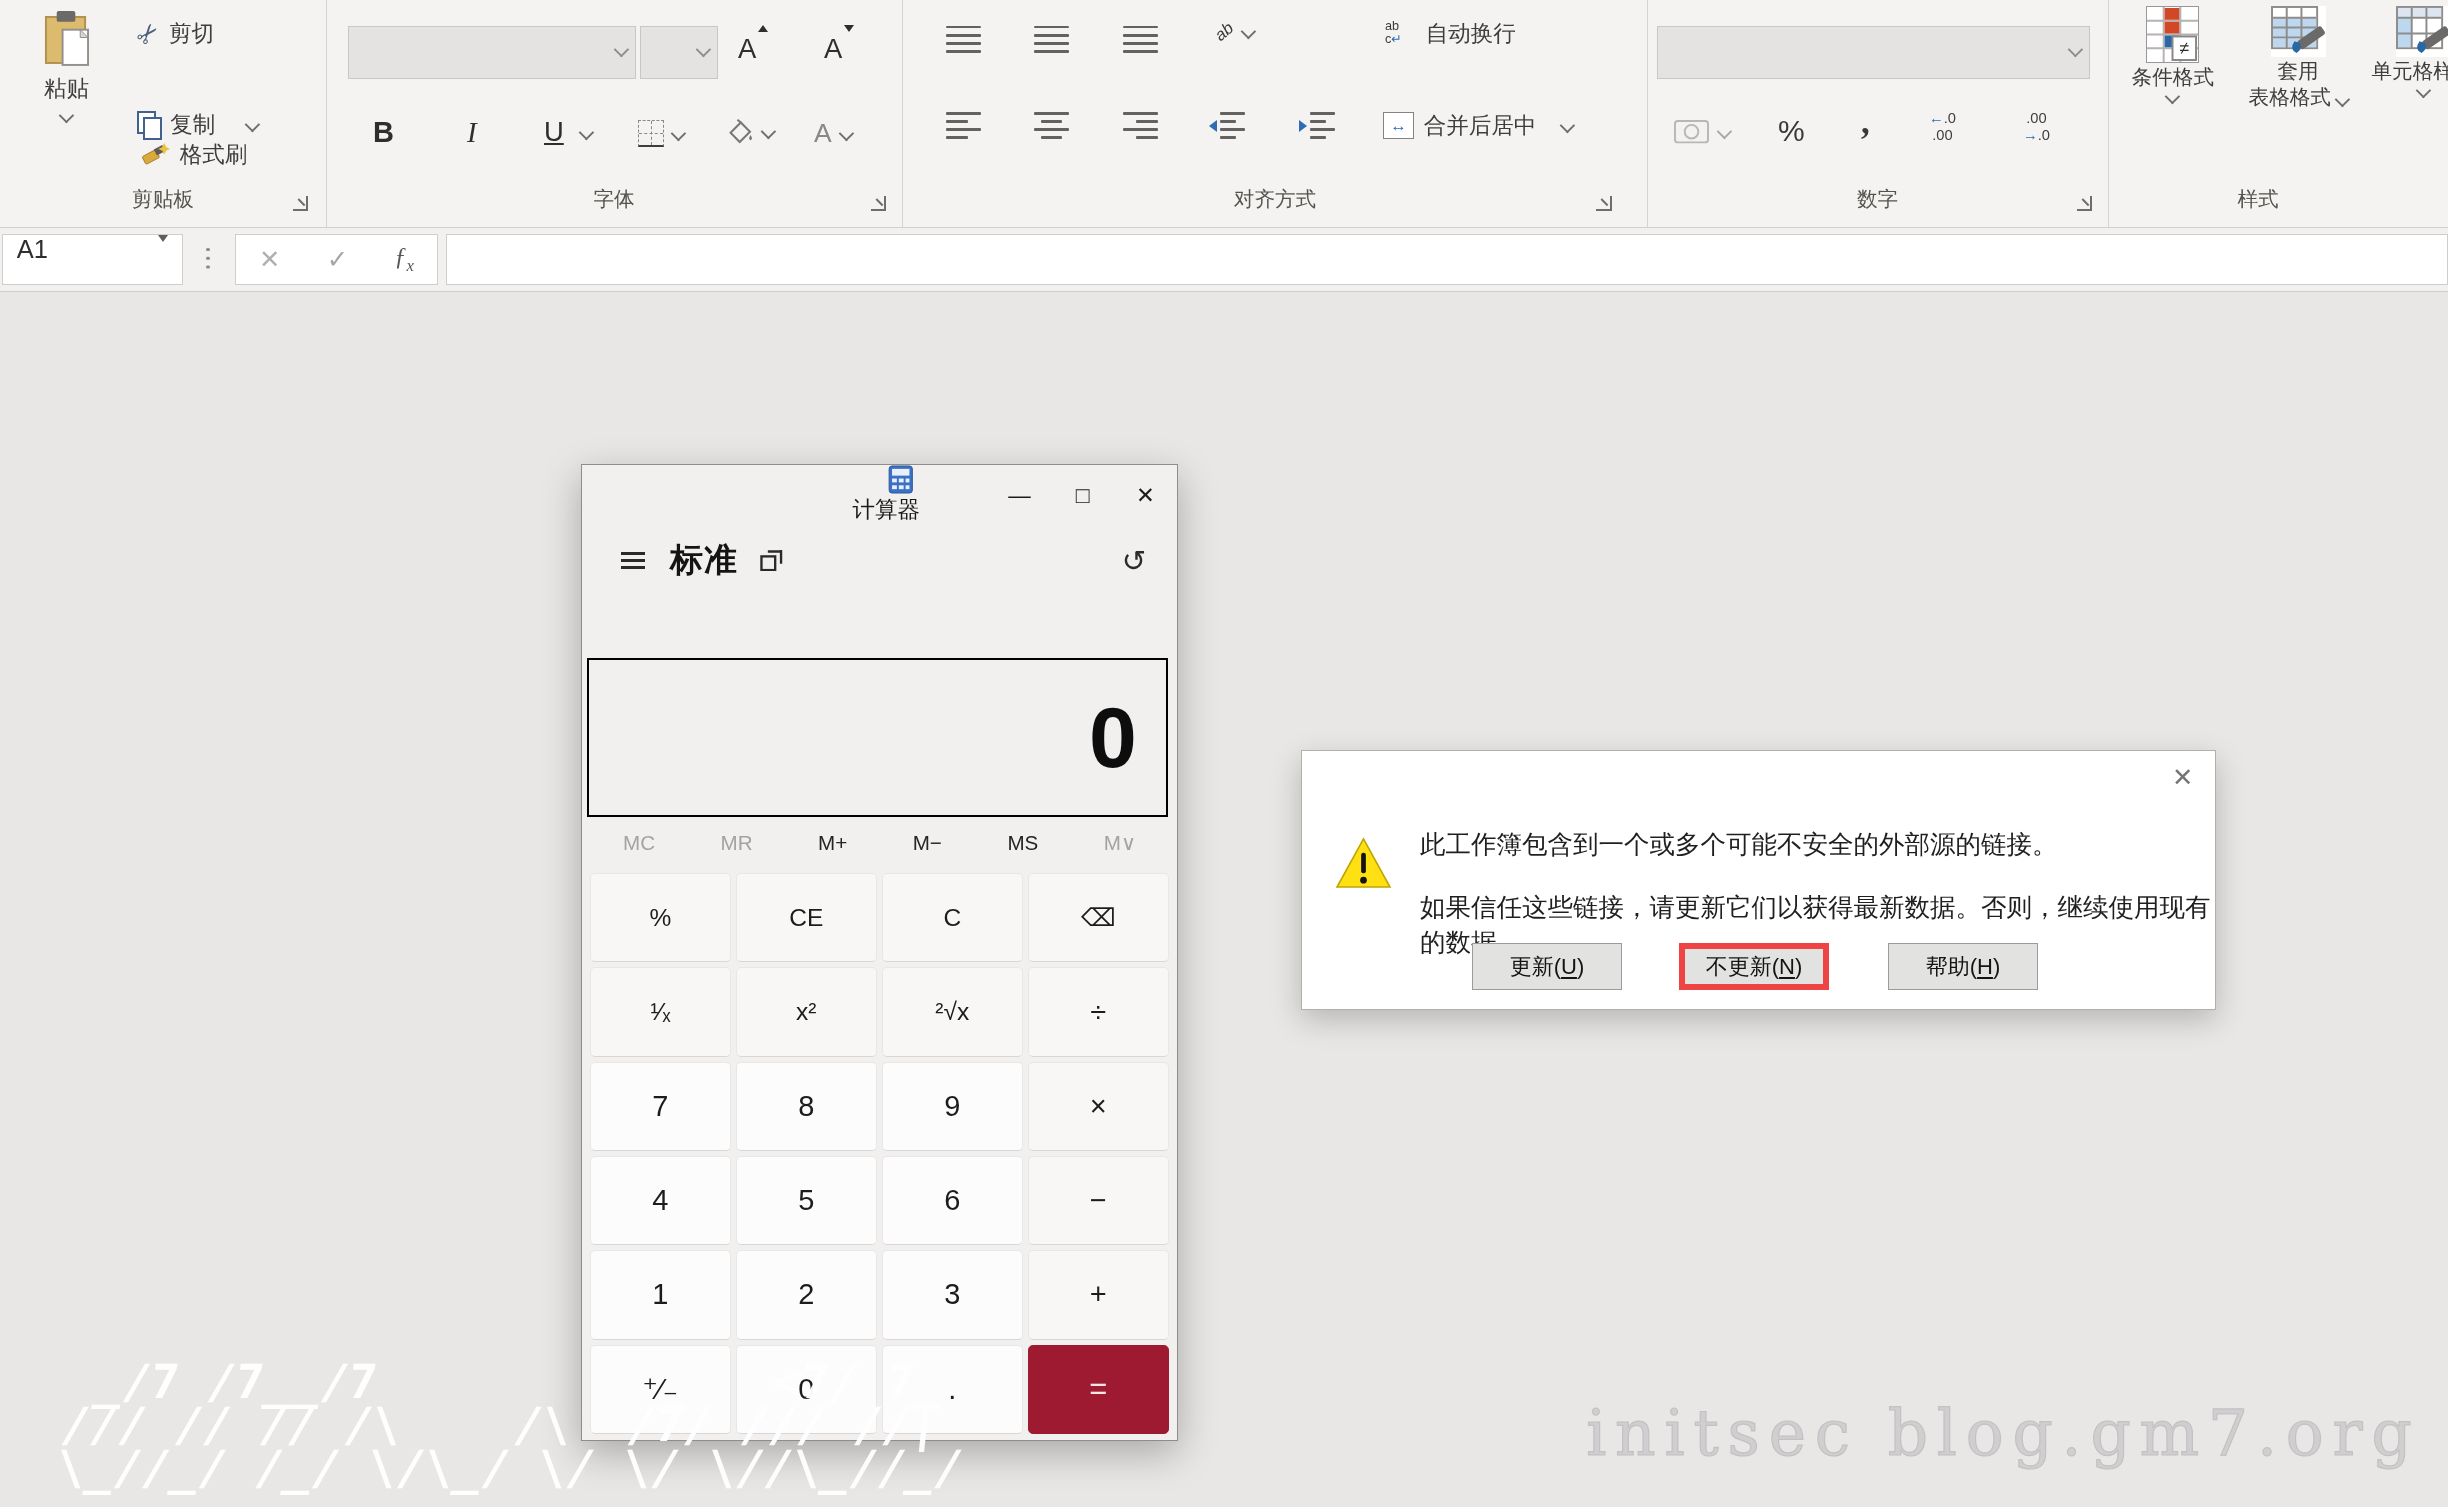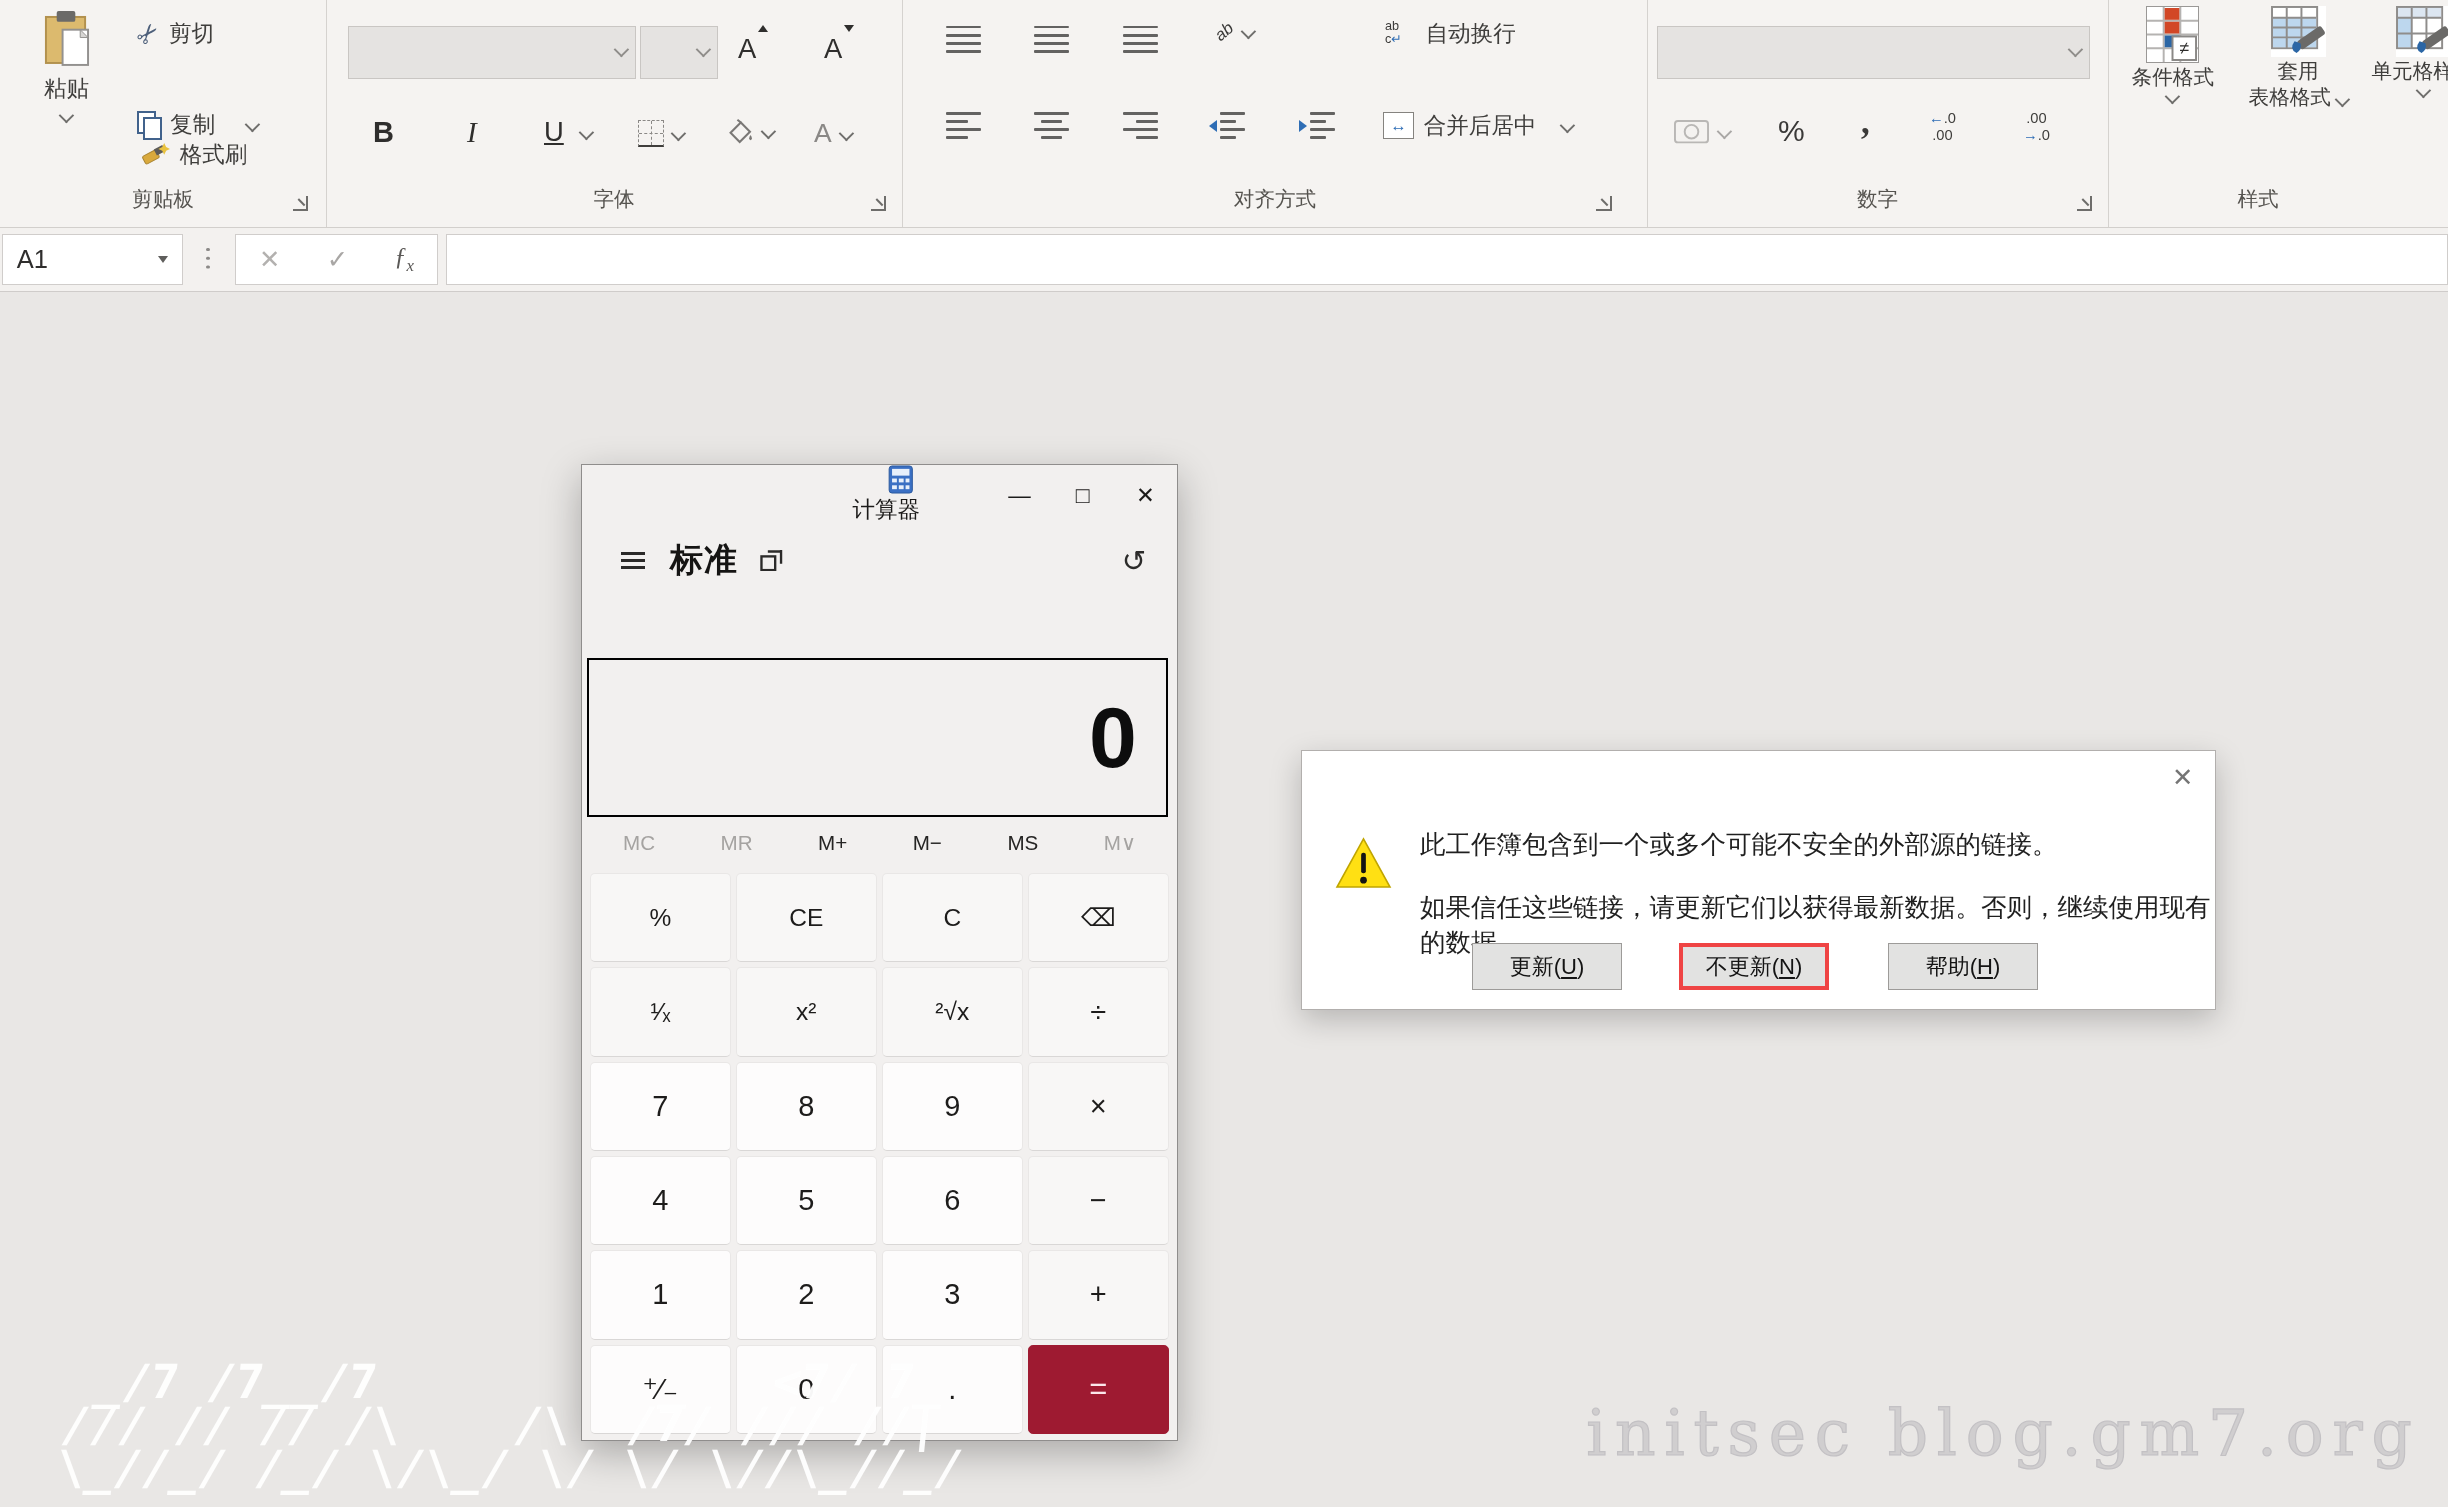--- a/index.html
+++ b/index.html
@@ -51,21 +51,21 @@
   .grow-ic .dn{border-top:7.8px solid #2f2e2d;}
   .decbtn{font-size:14.7px;line-height:16.7px;color:#3f3e3c;text-align:center;}
   .decbtn .blue{color:#2e6db5;}
   .comma-ic{font-family:"Liberation Serif","DejaVu Serif",serif;font-size:35px;font-weight:bold;color:#3a3938;}
   .pct-ic{font-size:30px;color:#3a3938;}
   .stylebtn{position:absolute;top:5.9px;display:flex;flex-direction:column;align-items:center;gap:2px;}
   .stylebtn .t{font-size:20.6px;color:#3f3e3c;line-height:24.5px;}
   .grid-ic{background:#fff;border:1px solid #9a9896;position:relative;}
   
   .fbar{position:absolute;left:0;top:228px;width:2448px;height:63px;background:#f3f1ef;border-bottom:1px solid #cfccca;}
-  .namebox{position:absolute;left:2px;top:5.9px;width:179px;height:49px;background:#fff;border:1px solid #d0cdcb;display:flex;align-items:center;}
+  .namebox{position:absolute;left:2px;top:5.9px;width:179px;height:49px;background:#fff;border:1px solid #d0cdcb;display:flex;}
   .namebox .v{font-size:25.5px;color:#2f2e2d;margin-left:13.7px;}
   .namebox .tri{position:absolute;right:13.7px;width:0;height:0;border-left:5.9px solid transparent;border-right:5.9px solid transparent;border-top:7.8px solid #5f5e5c;}
   .dots3{position:absolute;left:206px;top:19.6px;width:3.9px;height:3.9px;border-radius:50%;background:#8b8987;box-shadow:0 8.8px 0 #8b8987,0 17.6px 0 #8b8987;}
   .fxbox{position:absolute;left:235px;top:5.9px;width:201px;height:49px;background:#fff;border:1px solid #d0cdcb;display:flex;align-items:center;justify-content:space-around;}
   .fx-x{font-size:25.5px;color:#b3b1af;}
   .fx-ok{font-size:25.5px;color:#a9a7a5;}
   .fx-fx{font-family:"Liberation Serif","DejaVu Serif",serif;font-style:italic;font-size:24.5px;color:#5a5856;}
   .finput{position:absolute;left:446px;top:5.9px;right:0px;height:49px;background:#fff;border:1px solid #d0cdcb;}
   
   .calc{position:absolute;left:581px;top:464px;width:595px;height:975px;background:#f2f0ef;border:1px solid #8f8d8c;box-shadow:0 11.8px 37px rgba(0,0,0,.28);}
@@ -93,21 +93,21 @@
   
   .dialog{position:absolute;left:1301px;top:750px;width:913px;height:258px;background:#fff;border:1px solid #b2afad;box-shadow:0 9.8px 29px rgba(0,0,0,.22);}
   .dlg-title{position:absolute;left:0;top:0;right:0;height:51px;border-bottom:1px solid #ececea;display:flex;align-items:center;}
   .dlg-title .t{font-size:24.5px;color:#6e6e6e;margin-left:19.6px;}
   .dlg-x{position:absolute;right:15.7px;top:9.8px;font-size:25.5px;color:#757575;background:none;border:none;}
   .dlg-tri{position:absolute;left:33px;top:86px;}
   .dlg-l1{position:absolute;left:118px;top:76px;font-size:25.5px;color:#1f1f1f;}
   .dlg-l2{position:absolute;left:118px;top:139px;font-size:25.5px;color:#1f1f1f;}
   .dlg-btns{position:absolute;left:0;right:0;top:192px;height:47px;}
   .dbtn{position:absolute;width:150px;height:47px;background:#e2e2e1;border:1px solid #9d9b99;font-size:22px;color:#141414;display:flex;align-items:center;justify-content:center;font-family:"Liberation Sans","DejaVu Sans",sans-serif;}
-  .dbtn.default{border:4px solid #ef4444;}
+  .dbtn.default{border:6px solid #ef4444;}
   .akey{text-decoration:underline;text-underline-offset:2.9px;}
   .b-update{left:170px;}
   .b-noupdate{left:377px;}
   .b-help{left:586px;}
   
   .wm-right{position:absolute;right:27.4px;bottom:37px;font-family:"DejaVu Serif","Liberation Serif",serif;font-size:63px;letter-spacing:8.8px;color:rgba(178,176,179,0.45);-webkit-text-stroke:1.2px #c3c1c4;}
   .wm-left{position:absolute;left:33px;bottom:17.6px;margin:0;color:#fff;font-family:"DejaVu Sans Mono","Liberation Mono",monospace;font-size:47px;font-weight:bold;line-height:0.92;transform:skewX(-6deg);white-space:pre;opacity:.96;z-index:30;}
   svg{display:block;}
 </style>
 </head>

